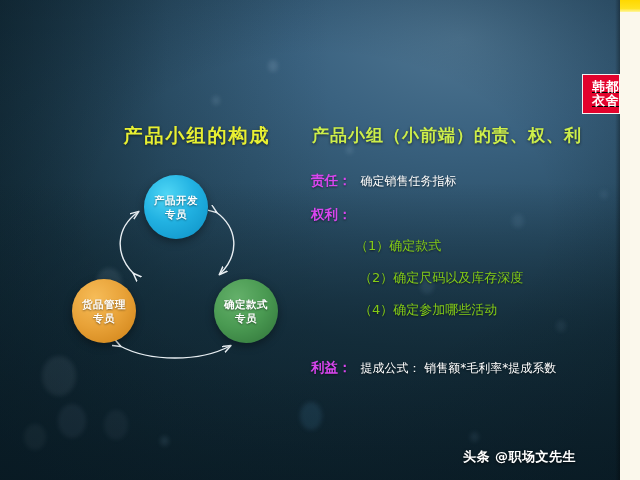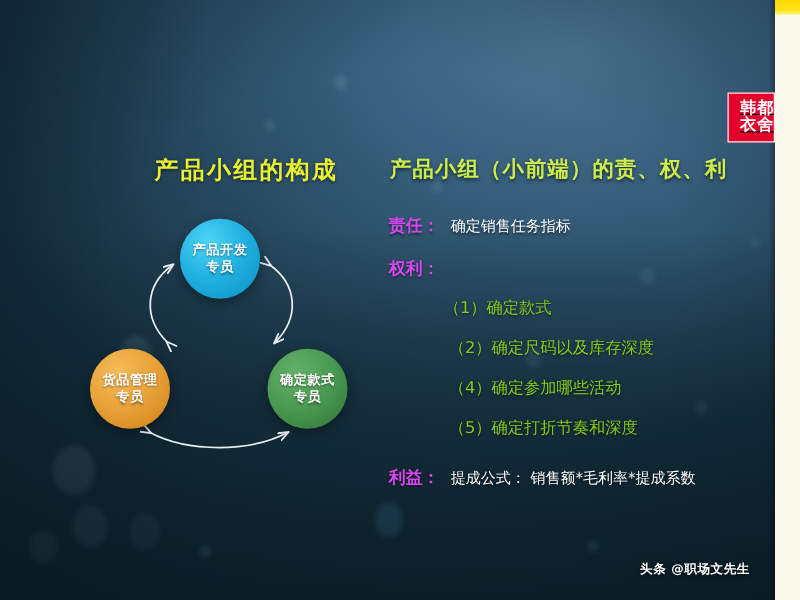--- a/index.html
+++ b/index.html
@@ -214,29 +214,29 @@
     font-size: 13px;
     margin-left: 48px;
     margin-bottom: 14px;
     white-space: nowrap;
     text-shadow: 0 1px 2px rgba(0,0,0,0.55);
   }
   .rights-list li:first-child {
     margin-left: 44px;
   }
   .benefit-block {
-    margin-top: 22px;
+    margin-top: 40px;
   }
   
   .watermark {
     position: absolute;
-    left: 512px;
+    left: 463px;
     top: 448px;
     color: #ffffff;
-    font-size: 10px;
+    font-size: 13px;
     font-weight: bold;
     letter-spacing: 0.5px;
     text-shadow: 0 1px 3px rgba(0,0,0,0.75);
     white-space: nowrap;
   }
 </style>
 </head>
 <body>
 
 <div id="slide">
@@ -313,21 +313,20 @@
         <span class="val">确定销售任务指标</span>
       </div>
     </div>
 
     <div class="rights-block">
       <div class="lbl">权利：</div>
       <ul class="rights-list">
         <li>（1）确定款式</li>
         <li>（2）确定尺码以及库存深度</li>
         <li>（4）确定参加哪些活动</li>
-        <li>（5）确定打折节奏和深度</li>
       </ul>
     </div>
 
     <div class="benefit-block">
       <div class="row">
         <span class="lbl">利益：</span>
         <span class="val">提成公式： 销售额*毛利率*提成系数</span>
       </div>
     </div>
   </div>

